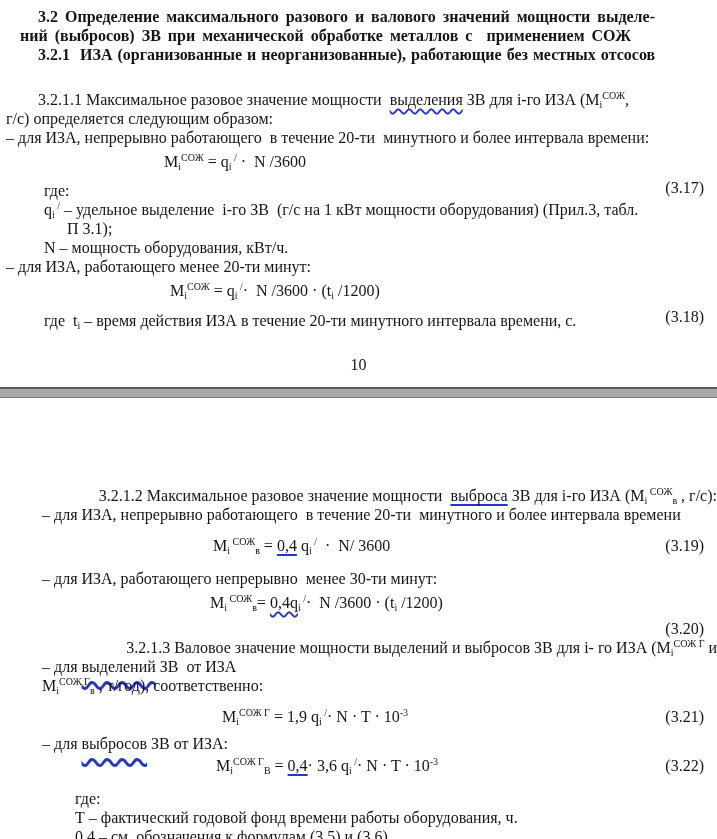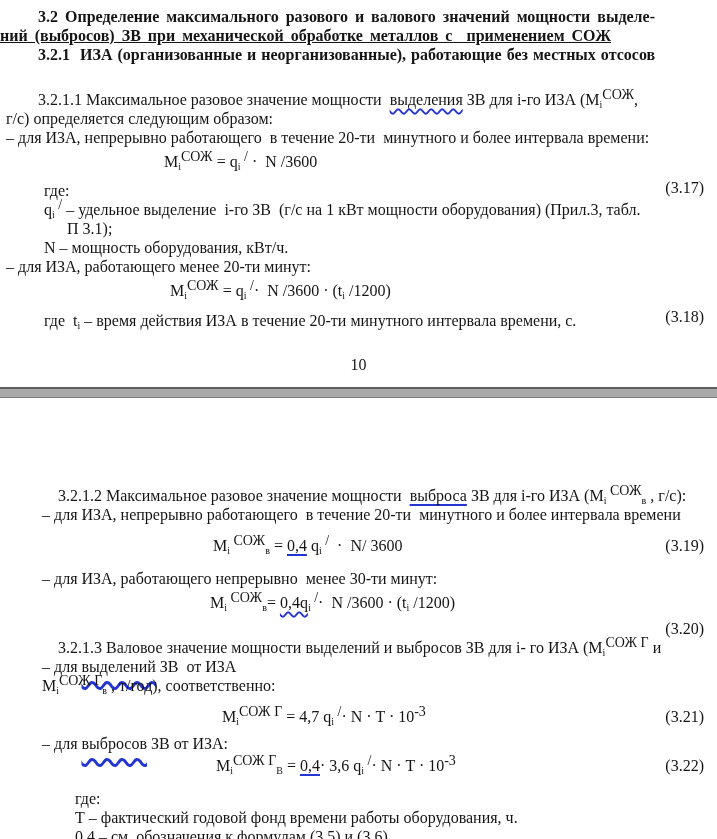--- a/index.html
+++ b/index.html
@@ -13,30 +13,30 @@
     color: #151515;
     overflow: hidden;
   }
   .line {
     white-space: pre;
     line-height: 19px;
     padding-left: 6px;
   }
   .bold { font-weight: bold; }
   .h1a { padding-left: 38px; word-spacing: 3px; }
-  .h1b { padding-left: 0; word-spacing: 3px; text-decoration: underline; }
+  .h1b { padding-left: 20px; word-spacing: 3px; }
   .h2  { padding-left: 38px; word-spacing: 1px; }
   .indent1 { padding-left: 38px; }   
   .gde1 { padding-left: 44px; }
   .hang1 { padding-left: 67px; }
   .pg2 .line { padding-left: 42px; }
-  .indent2 { padding-left: 58px !important; }
+  .indent2 { padding-left: 58px !important; text-align: right; }
   .gde2 { padding-left: 75px !important; }
   sub { font-size: 10px; line-height: 0; vertical-align: -3px; }
-  sup { font-size: 14px; line-height: 0; vertical-align: 6px; }
+  sup { font-size: 10px; line-height: 0; vertical-align: 6px; }
   .formula-row {
     display: flex;
     align-items: baseline;
     height: 28px;
     line-height: 26px;
     white-space: pre;
   }
   .formula { margin-left: var(--fx, 170px); }
   .eq-num { margin-left: auto; padding-right: 13px; }
   .page-number { text-align: center; padding-left: 0; margin-top: 25px; }
@@ -128,21 +128,21 @@
     <div class="formula-row mt2" style="--fx:210px">
       <span class="formula"><span>M</span><sub>i</sub><sup> СОЖ</sup><sub>в</sub><span>= </span><span class="u-wavy">0,4q</span><sub>i</sub><sup> /</sup><span>·  N /3600 · (t</span><sub>i</sub><span> /1200)</span></span>
       <span class="eq-num">(3.20)</span>
     </div>
 
     <div class="line indent2 mt20"><span>3.2.1.3 Валовое значение мощности выделений и выбросов ЗВ для i- го ИЗА (M</span><sub>i</sub><sup>СОЖ Г</sup><span> и</span></div>
     <div class="line"><span>– для </span><span class="u-swoosh">выделений</span><span> ЗВ  от ИЗА</span></div>
     <div class="line"><span>M</span><sub>i</sub><sup>СОЖ Г</sup><sub>в</sub><span> , т/год), соответственно:</span></div>
 
     <div class="formula-row mt3" style="--fx:222px">
-      <span class="formula"><span>M</span><sub>i</sub><sup>СОЖ Г</sup><span> = 4,7 q</span><sub>i</sub><sup> /</sup><span>· N · T · 10</span><sup>-3</sup></span>
+      <span class="formula"><span>M</span><sub>i</sub><sup>СОЖ Г</sup><span> = 1,9 q</span><sub>i</sub><sup> /</sup><span>· N · T · 10</span><sup>-3</sup></span>
       <span class="eq-num">(3.21)</span>
     </div>
 
     <div class="line mt2"><span>– для </span><span class="u-swoosh">выбросов</span><span> ЗВ от ИЗА:</span></div>
 
     <div class="formula-row" style="--fx:216px">
       <span class="formula"><span>M</span><sub>i</sub><sup>СОЖ Г</sup><sub>В</sub><span> = </span><span class="u-solid">0,4</span><span>· 3,6 q</span><sub>i</sub><sup> /</sup><span>· N · T · 10</span><sup>-3</sup></span>
       <span class="eq-num">(3.22)</span>
     </div>
 

